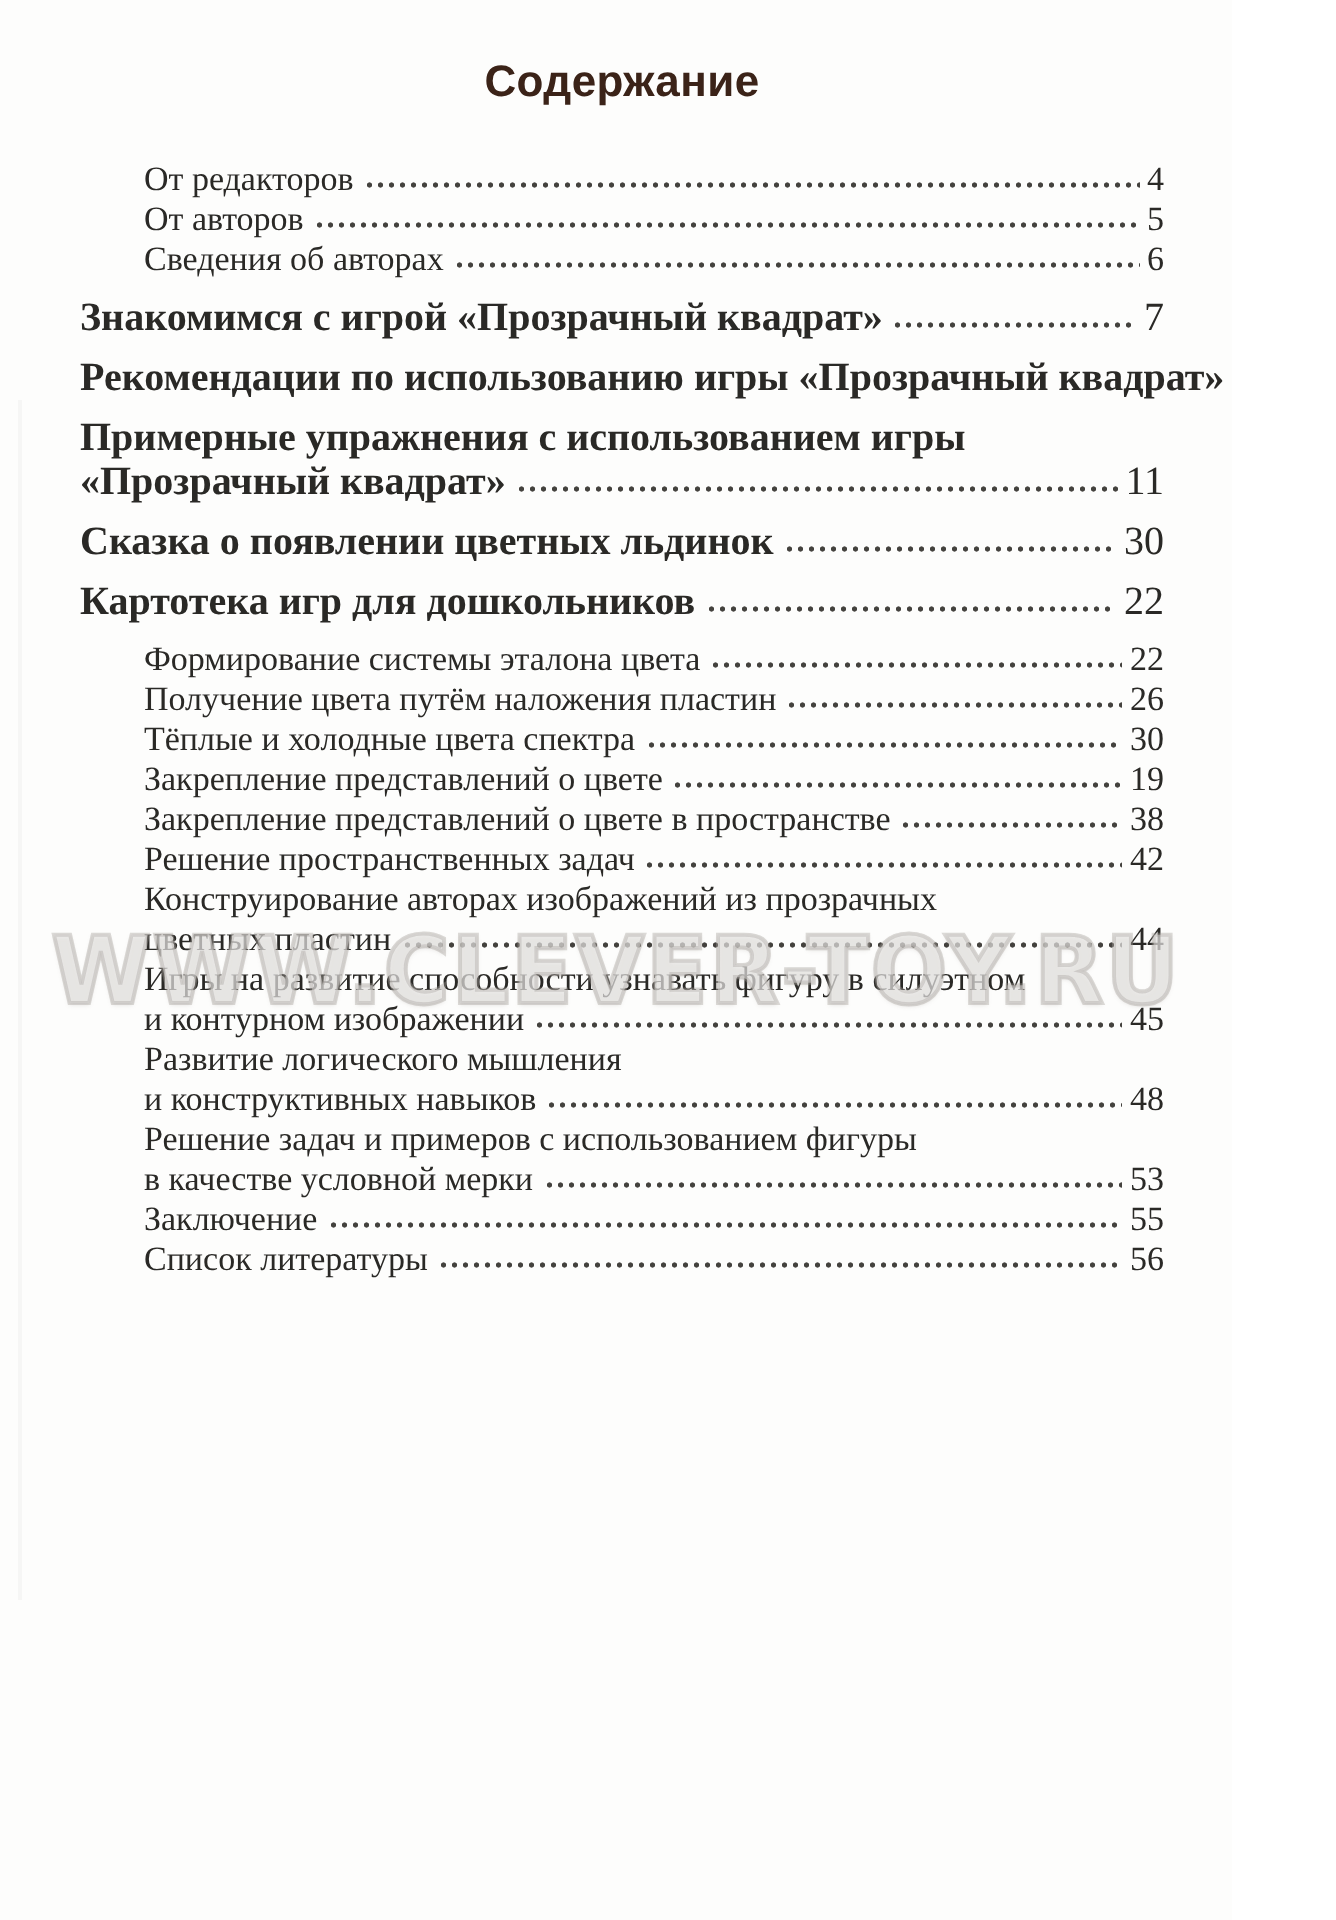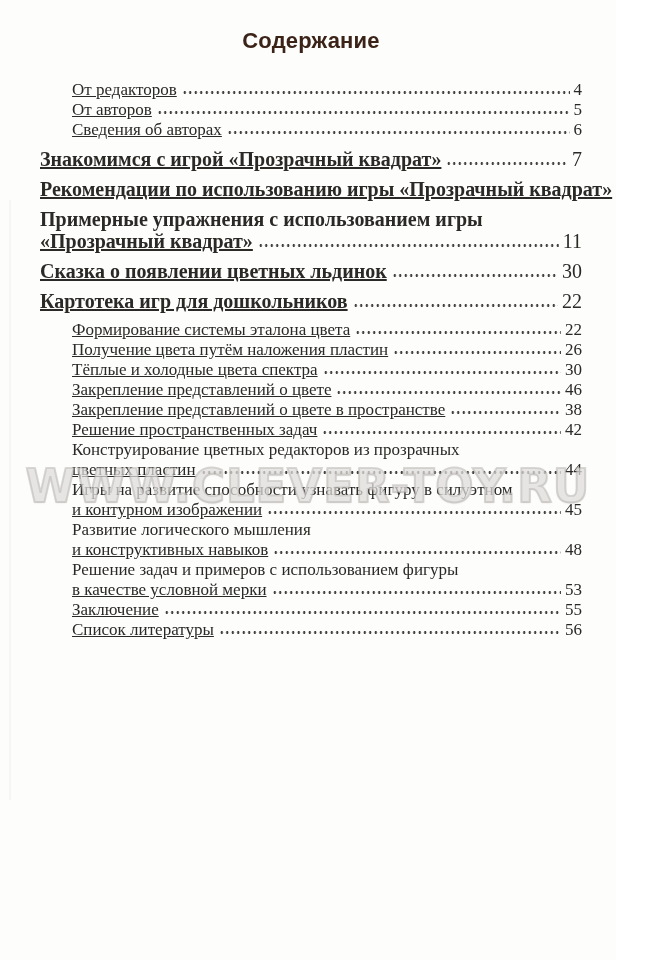--- a/index.html
+++ b/index.html
@@ -48,21 +48,21 @@
     font-size: 17px;
     line-height: 20px;
     font-weight: 400;
   }
   .entry.top {
     font-size: 20px;
     line-height: 22px;
     font-weight: 700;
     margin: 8px 0;
   }
-  .label { white-space: nowrap; text-decoration: underline; }
+  .label { white-space: nowrap; }
   .leader {
     flex: 1 0 10px;
     height: 5px;
     margin: 0 4px 0 5px;
     background-image: radial-gradient(circle, var(--dot-color) 1.15px, rgba(0,0,0,0) 1.45px);
     background-size: 5.5px 5px;
     background-repeat: repeat-x;
     background-position: left center;
   }
   .pagenum { white-space: nowrap; font-weight: 400; }
@@ -167,39 +167,39 @@
           <div class="row">
             <span class="label">Тёплые и холодные цвета спектра</span>
             <span class="leader"></span>
             <span class="pagenum">30</span>
           </div>
         </div>
         <div class="entry sub">
           <div class="row">
             <span class="label">Закрепление представлений о цвете</span>
             <span class="leader"></span>
-            <span class="pagenum">46</span>
+            <span class="pagenum">19</span>
           </div>
         </div>
         <div class="entry sub">
           <div class="row">
             <span class="label">Закрепление представлений о цвете в пространстве</span>
             <span class="leader"></span>
             <span class="pagenum">38</span>
           </div>
         </div>
         <div class="entry sub">
           <div class="row">
             <span class="label">Решение пространственных задач</span>
             <span class="leader"></span>
             <span class="pagenum">42</span>
           </div>
         </div>
         <div class="entry sub">
-          <div class="line">Конструирование цветных редакторов из прозрачных</div>
+          <div class="line">Конструирование авторах изображений из прозрачных</div>
           <div class="row">
             <span class="label">цветных пластин</span>
             <span class="leader"></span>
             <span class="pagenum">44</span>
           </div>
         </div>
         <div class="entry sub">
           <div class="line">Игры на развитие способности узнавать фигуру в силуэтном</div>
           <div class="row">
             <span class="label">и контурном изображении</span>

